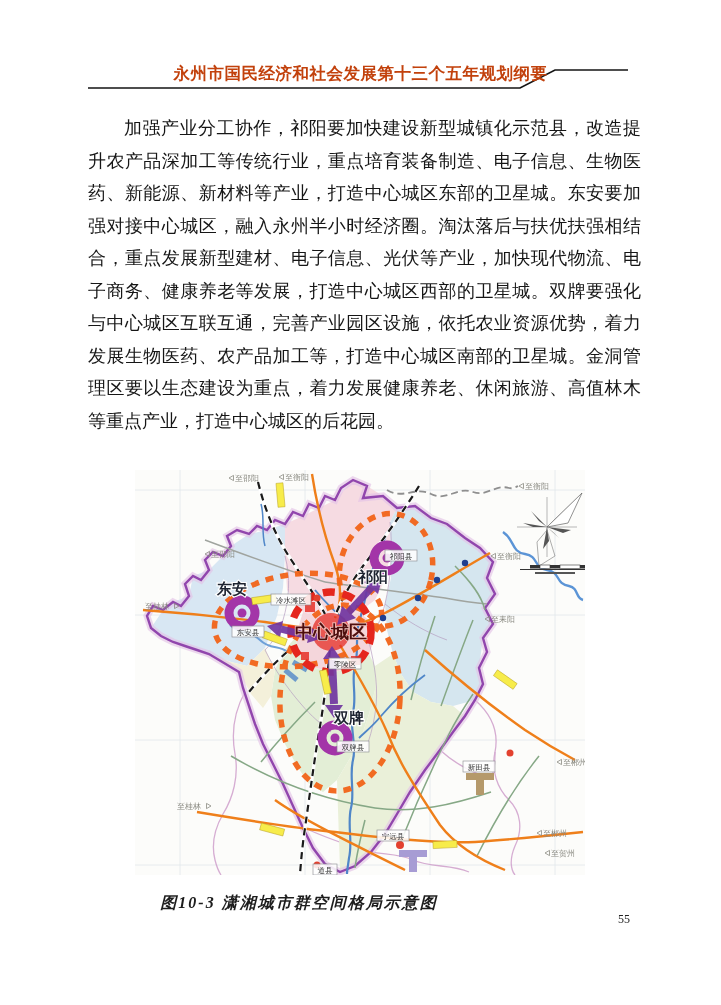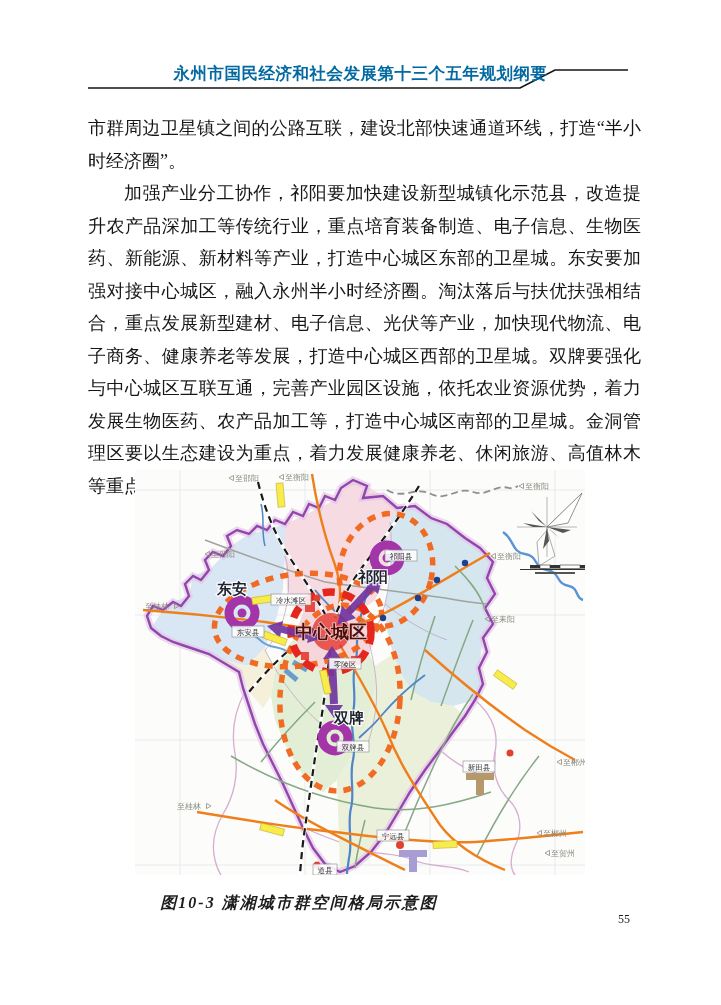--- a/index.html
+++ b/index.html
@@ -4,21 +4,21 @@
 <style>
   html,body{margin:0;padding:0;}
   body{
     width:721px;height:1005px;position:relative;background:#ffffff;
     font-family:"Liberation Serif","DejaVu Serif",serif;color:#111;
     overflow:hidden;
   }
   
   .hdr-title{
     position:absolute;top:63px;left:0;width:721px;text-align:center;
-    font-size:16.5px;font-weight:bold;letter-spacing:.5px;color:#0369a1;
+    font-size:16.5px;font-weight:bold;letter-spacing:.5px;color:#c2410c;
   }
   .hdr-rule{position:absolute;top:0;left:0;}
   
   .bodytext{
     position:absolute;top:112px;left:88px;width:553px;
     font-size:18px;line-height:32.5px;text-align:justify;color:#161616;
   }
   .bodytext p{margin:0;padding:0;}
   .bodytext p.p2{text-indent:2em;}
   
@@ -39,21 +39,20 @@
 </head>
 <body>
 
 <svg class="hdr-rule" width="721" height="100">
   <polyline points="88,88 520,88 555,70 628,70" fill="none" stroke="#141414" stroke-width="1.7"></polyline>
 </svg>
 
 <div class="hdr-title">永州市国民经济和社会发展第十三个五年规划纲要</div>
 
 <div class="bodytext">
-  <p class="p1">市群周边卫星镇之间的公路互联，建设北部快速通道环线，打造“半小时经济圈”。</p>
   <p class="p2">加强产业分工协作，祁阳要加快建设新型城镇化示范县，改造提升农产品深加工等传统行业，重点培育装备制造、电子信息、生物医药、新能源、新材料等产业，打造中心城区东部的卫星城。东安要加强对接中心城区，融入永州半小时经济圈。淘汰落后与扶优扶强相结合，重点发展新型建材、电子信息、光伏等产业，加快现代物流、电子商务、健康养老等发展，打造中心城区西部的卫星城。双牌要强化与中心城区互联互通，完善产业园区设施，依托农业资源优势，着力发展生物医药、农产品加工等，打造中心城区南部的卫星城。金洞管理区要以生态建设为重点，着力发展健康养老、休闲旅游、高值林木等重点产业，打造中心城区的后花园。</p>
 </div>
 
 <div class="mapwrap">
 <svg width="450" height="405" viewBox="0 0 450 405">
 
   <g stroke="#ccd6de" stroke-width="0.8" opacity="0.55">
     <line x1="0" y1="20" x2="450" y2="20"></line>
         <line x1="0" y1="145" x2="450" y2="145"></line>
     <line x1="0" y1="270" x2="450" y2="270"></line>

